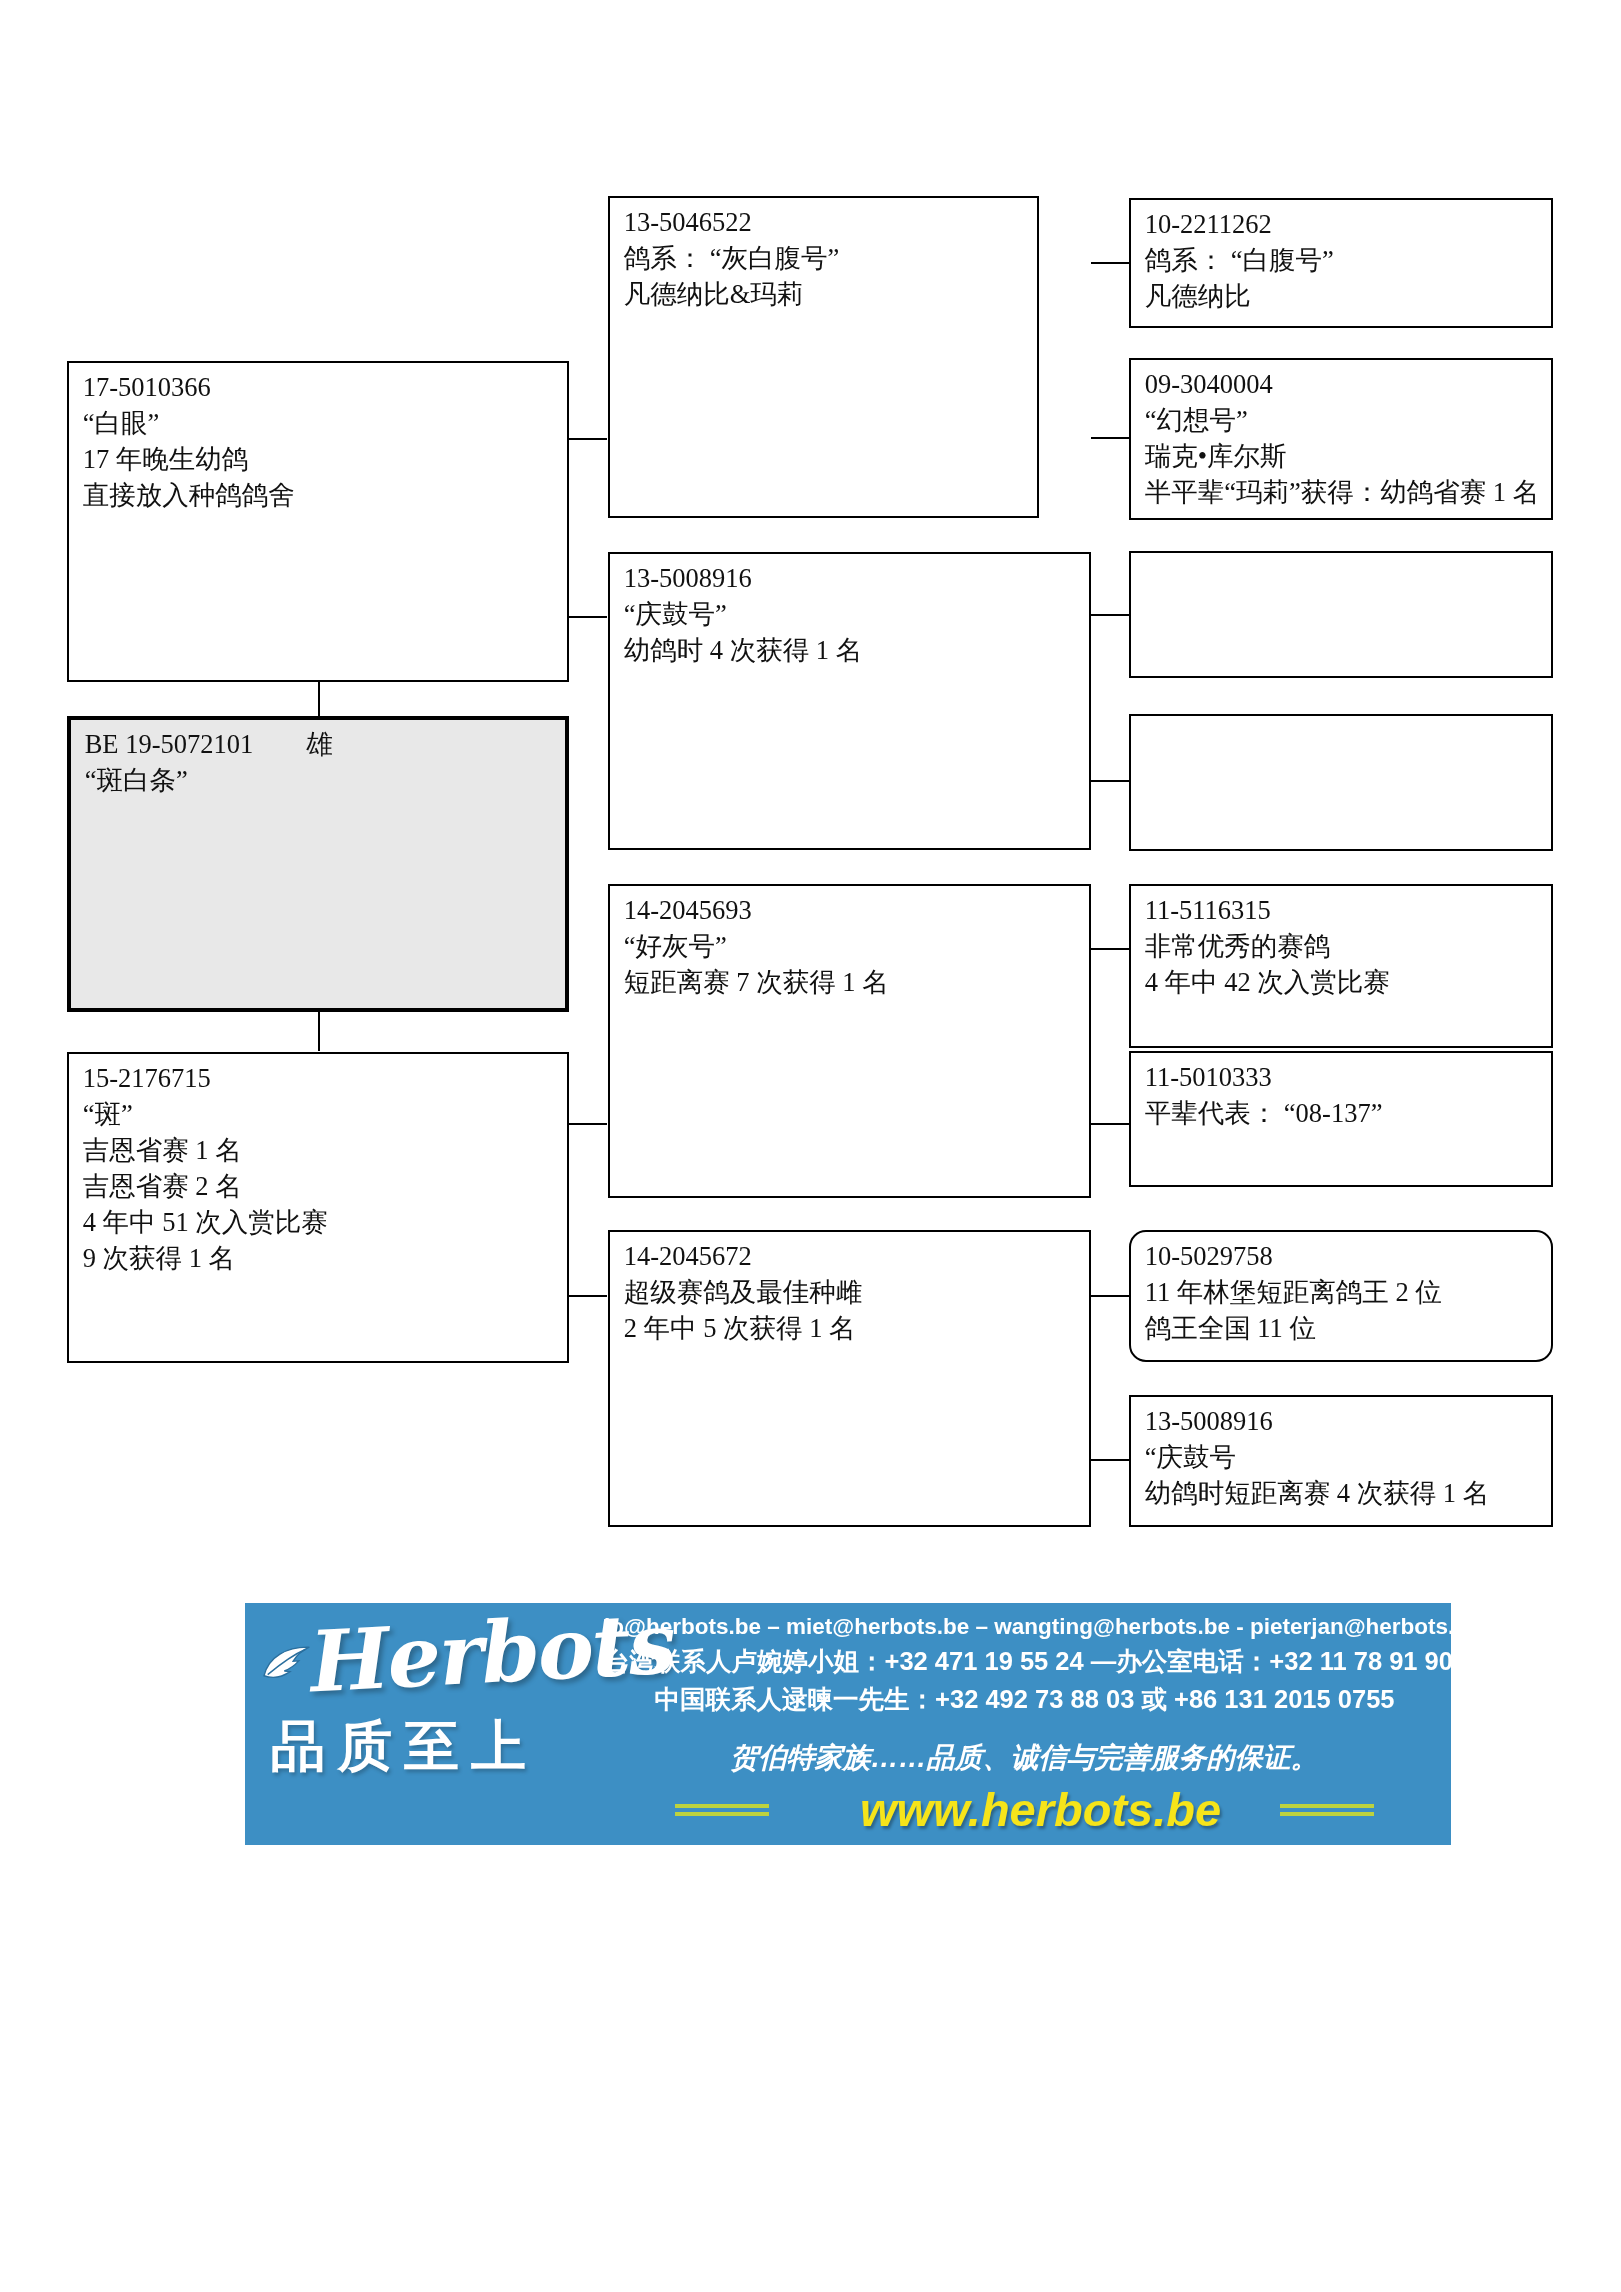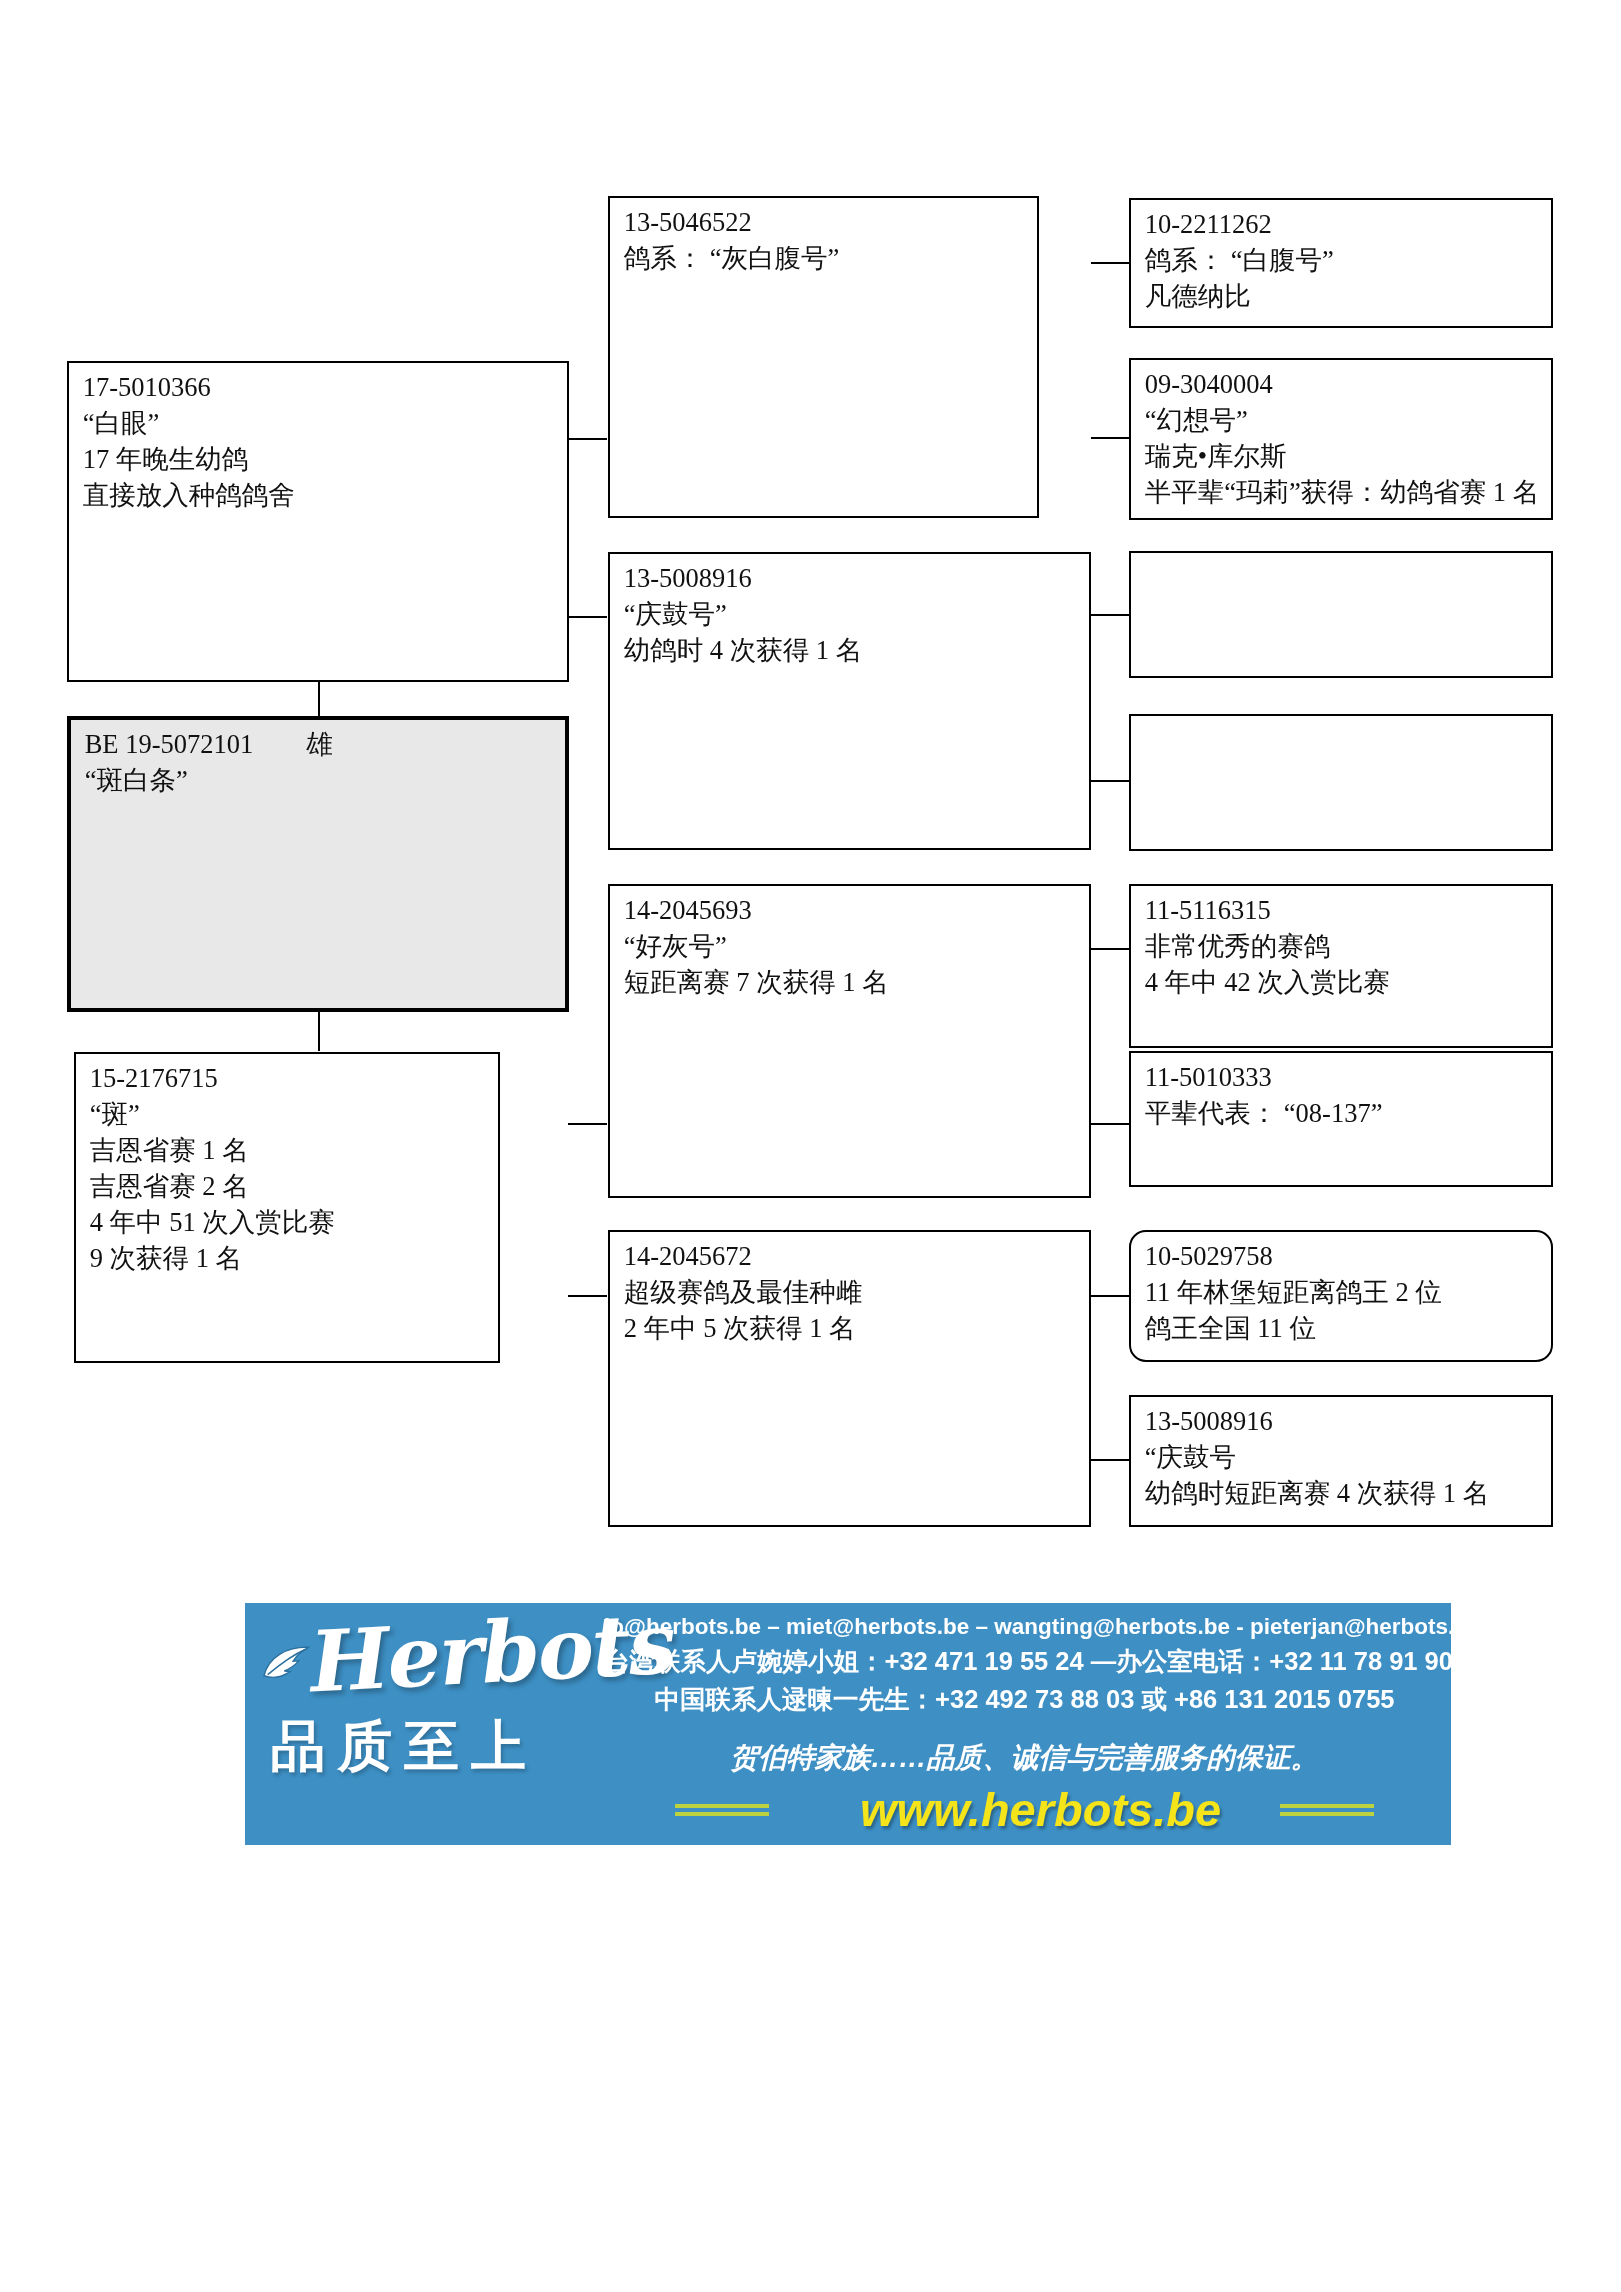--- a/index.html
+++ b/index.html
@@ -81,32 +81,33 @@
       <div class="bline">“白眼”</div>
       <div class="bline">17 年晚生幼鸽</div>
       <div class="bline">直接放入种鸽鸽舍</div>
     </div>
 
   <div class="box box-subject" style="left:67px;top:716px;width:502px;height:296px;">
       <div class="bline">BE 19-5072101　　雄</div>
       <div class="bline">“斑白条”</div>
     </div>
 
-  <div class="box" style="left:74px;top:1052px;width:426px;height:311px;">
+  <div class="box" style="left:67px;top:1052px;width:502px;height:311px;">
       <div class="bline">15-2176715</div>
       <div class="bline">“斑”</div>
       <div class="bline">吉恩省赛 1 名</div>
       <div class="bline">吉恩省赛 2 名</div>
       <div class="bline">4 年中 51 次入赏比赛</div>
       <div class="bline">9 次获得 1 名</div>
     </div>
 
   <div class="box" style="left:608px;top:196px;width:431px;height:322px;">
       <div class="bline">13-5046522</div>
       <div class="bline">鸽系： “灰白腹号”</div>
+      <div class="bline">凡德纳比&amp;玛莉</div>
     </div>
 
   <div class="box" style="left:608px;top:552px;width:483px;height:298px;">
       <div class="bline">13-5008916</div>
       <div class="bline">“庆鼓号”</div>
       <div class="bline">幼鸽时 4 次获得 1 名</div>
     </div>
 
   <div class="box" style="left:608px;top:884px;width:483px;height:314px;">
       <div class="bline">14-2045693</div>

